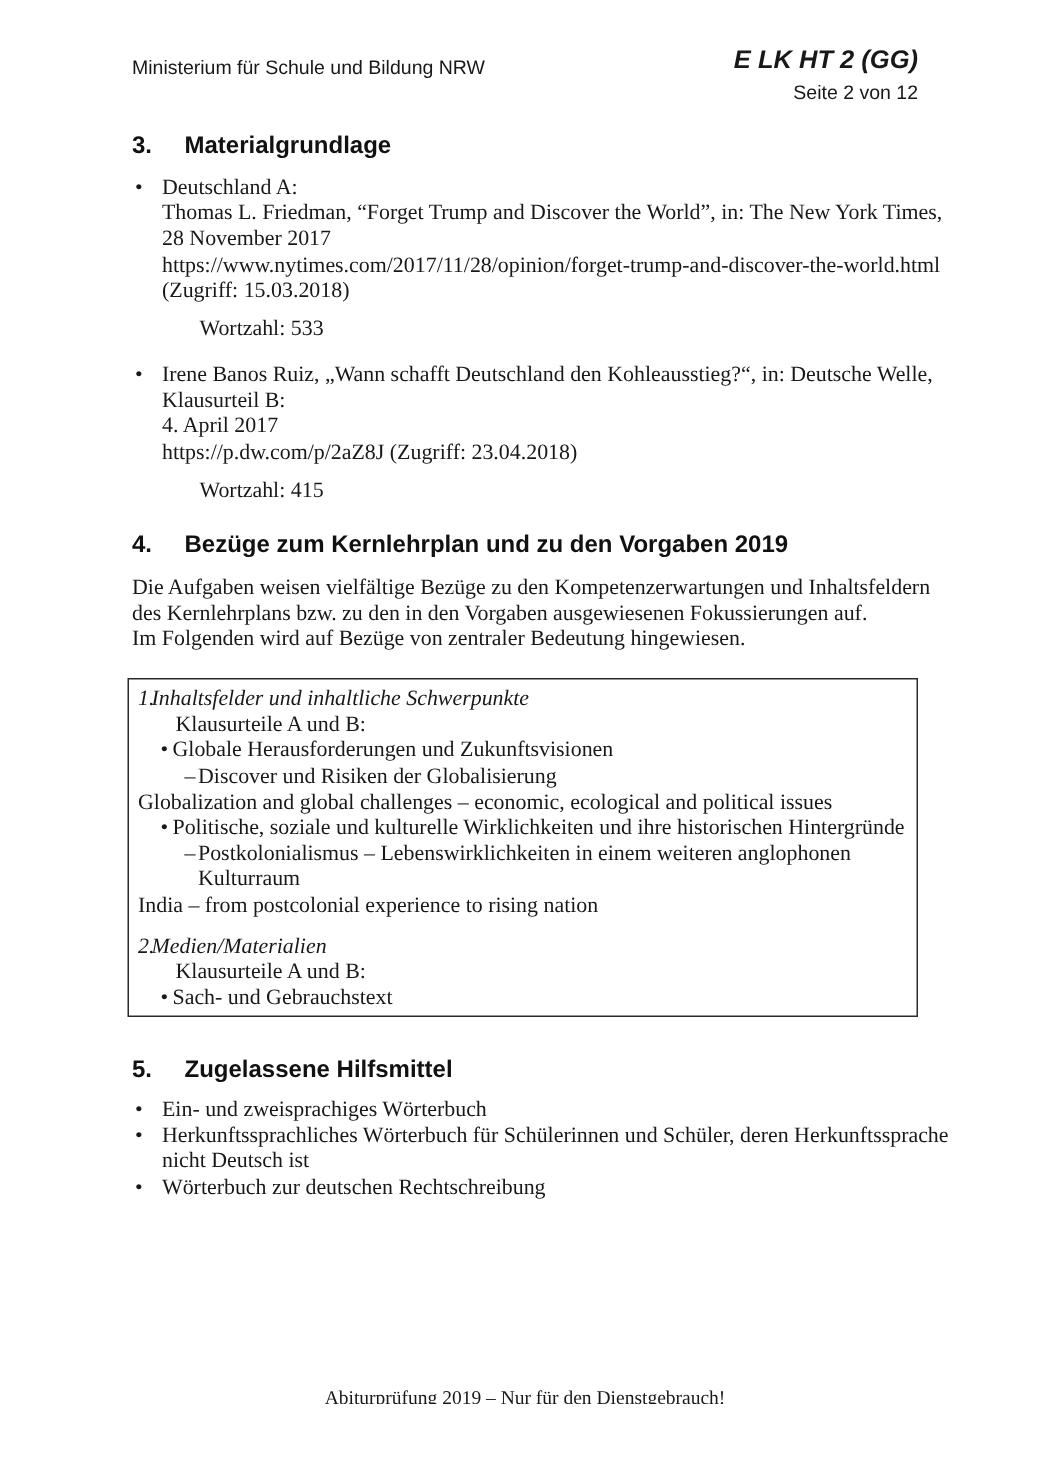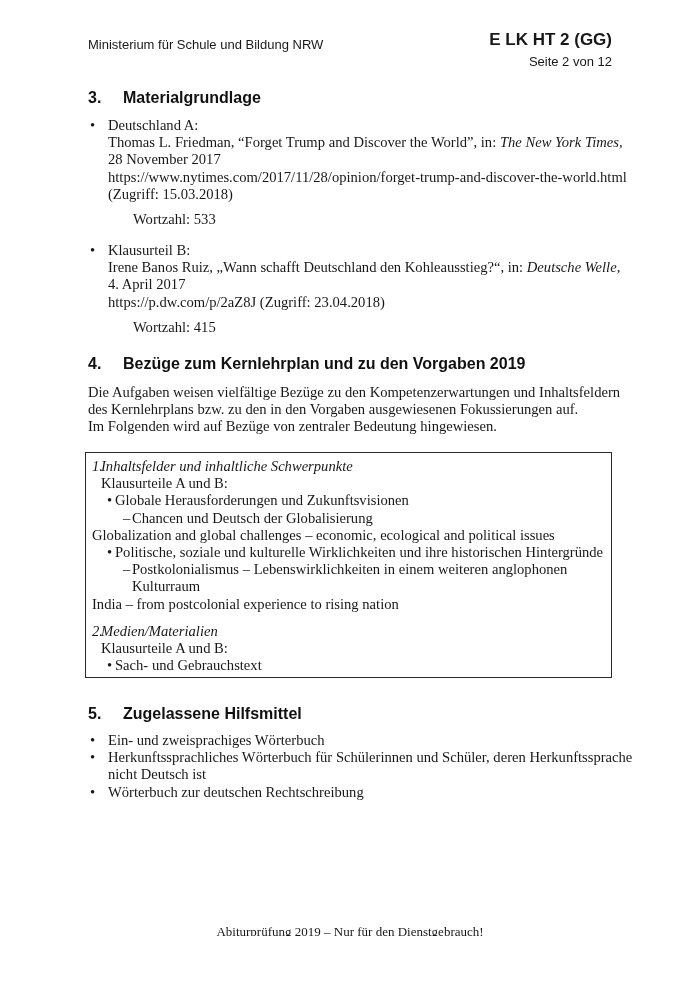--- a/index.html
+++ b/index.html
@@ -10,22 +10,22 @@
     height: 936px;
     background: #ffffff;
     color: #181818;
     font-family: "Liberation Serif", serif;
     font-size: 14.6px;
     line-height: 17.2px;
     overflow: hidden;
   }
   .abs { position: absolute; }
   .sans { font-family: "Liberation Sans", sans-serif; }
-  .bold { font-weight: bold; }
-  .it { font-style: italic; }
+  .bold { font-weight: bold; font-style: italic; }
+  .it { }
   .nw { white-space: nowrap; }
 
   
   .heading {
     display: flex;
     font-family: "Liberation Sans", sans-serif;
     font-weight: bold;
     font-size: 16px;
     line-height: 19px;
     color: #111;
@@ -42,21 +42,21 @@
     position: absolute;
     left: 85px;
     top: 452px;
     width: 527px;
     border: 1px solid #2a2a2a;
     padding: 5px 6px 3px 6px;
     background: #ffffff;
   }
   .r-num { position: relative; padding-left: 9px; font-style: italic; }
   .r-num > .num { position: absolute; left: 0; top: 0; }
-  .r-sub { margin-left: 9px; }
+  .r-sub { margin-left: 25px; }
   .r-b { position: relative; padding-left: 23px; }
   .r-b > .marker { position: absolute; left: 15px; top: 0; }
   .r-d { position: relative; padding-left: 40px; }
   .r-d > .marker { position: absolute; left: 31px; top: 0; }
   .r-cont { margin-left: 40px; }
   .r-focus { }
   .box-item2 { margin-top: 10px; }
 </style>
 </head>
 <body>
@@ -83,22 +83,22 @@
         <div class="nw">(Zugriff: 15.03.2018)</div>
         <div class="wortzahl nw">Wortzahl: 533</div>
       </div>
     </div>
   </div>
 
   <div class="abs" style="left:88px; top:242px; width:545px;">
     <div class="li">
       <span class="marker">•</span>
       <div>
+        <div class="nw"><span>Irene Banos Ruiz, „Wann schafft Deutschland den Kohleausstieg?“, in: </span><span class="it">Deutsche Welle,</span></div>
         <div class="nw">Klausurteil B:</div>
-        <div class="nw"><span>Irene Banos Ruiz, „Wann schafft Deutschland den Kohleausstieg?“, in: </span><span class="it">Deutsche Welle,</span></div>
         <div class="nw">4. April 2017</div>
         <div class="nw">https://p.dw.com/p/2aZ8J (Zugriff: 23.04.2018)</div>
         <div class="wortzahl nw">Wortzahl: 415</div>
       </div>
     </div>
   </div>
 
   <div class="abs heading" style="left:88px; top:354px; width:530px;">
     <span class="h-num">4.</span>
     <span>Bezüge zum Kernlehrplan und zu den Vorgaben 2019</span>
@@ -116,21 +116,21 @@
         <span class="num">1.</span>
         <span>Inhaltsfelder und inhaltliche Schwerpunkte</span>
       </div>
       <div class="r-sub nw">Klausurteile A und B:</div>
       <div class="r-b nw">
         <span class="marker">•</span>
         <span>Globale Herausforderungen und Zukunftsvisionen</span>
       </div>
       <div class="r-d nw">
         <span class="marker">–</span>
-        <span>Chancen und Deutsch der Globalisierung</span>
+        <span>Discover und Risiken der Globalisierung</span>
       </div>
       <div class="r-focus nw">Globalization and global challenges – economic, ecological and political issues</div>
       <div class="r-b nw">
         <span class="marker">•</span>
         <span>Politische, soziale und kulturelle Wirklichkeiten und ihre historischen Hintergründe</span>
       </div>
       <div class="r-d nw">
         <span class="marker">–</span>
         <span>Postkolonialismus – Lebenswirklichkeiten in einem weiteren anglophonen</span>
       </div>

